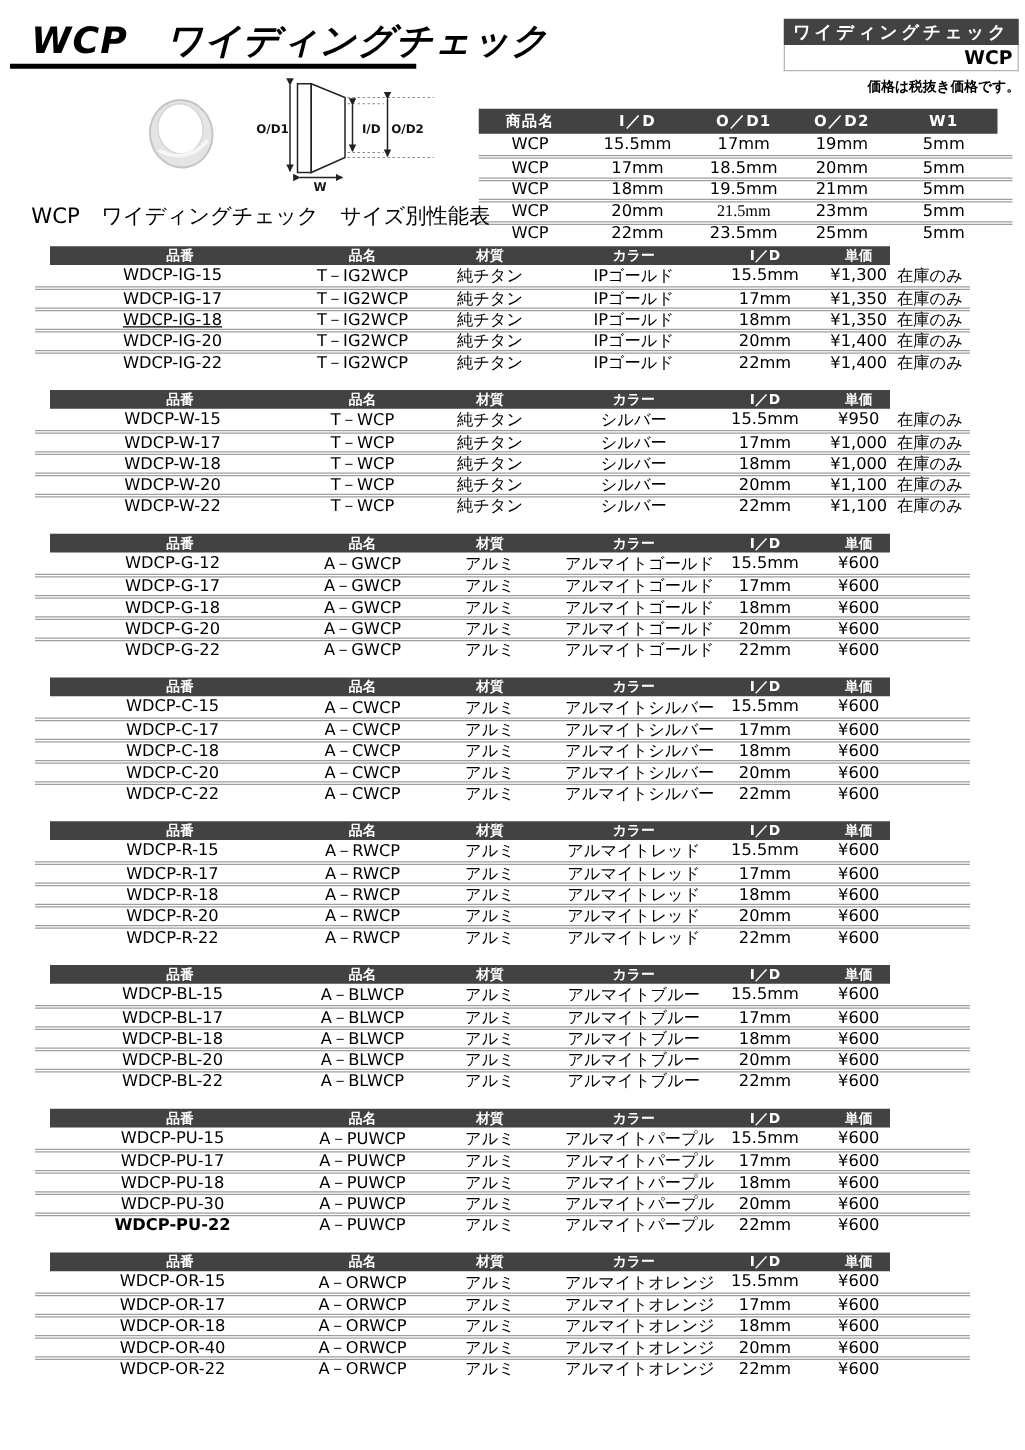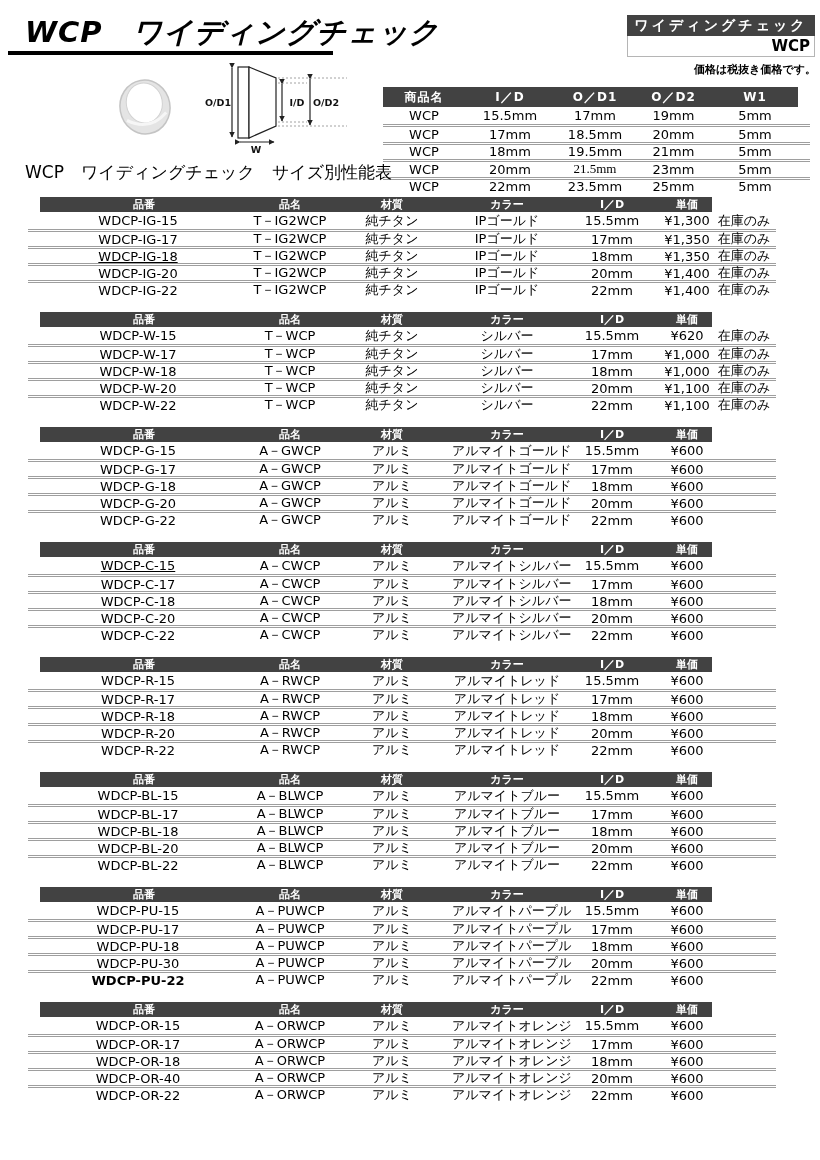--- a/index.html
+++ b/index.html
@@ -208,21 +208,21 @@
         <span class="c" style="width: 110px;">カラー</span>
         <span class="c" style="width: 100px;">I／D</span>
         <span class="c" style="width: 50px;">単価</span>
       </div>
       <div class="row">
         <span class="c" style="width: 220px;">WDCP-W-15</span>
         <span class="c" style="width: 84px;">T－WCP</span>
         <span class="c" style="width: 120px;">純チタン</span>
         <span class="c" style="width: 110px;">シルバー</span>
         <span class="c" style="width: 100px;">15.5mm</span>
-        <span class="c" style="width: 50px;">¥620</span>
+        <span class="c" style="width: 50px;">¥950</span>
         <span class="c" style="width: 64px;">在庫のみ</span>
       </div>
       <div class="row">
         <span class="c" style="width: 220px;">WDCP-W-17</span>
         <span class="c" style="width: 84px;">T－WCP</span>
         <span class="c" style="width: 120px;">純チタン</span>
         <span class="c" style="width: 110px;">シルバー</span>
         <span class="c" style="width: 100px;">17mm</span>
         <span class="c" style="width: 50px;">¥1,000</span>
         <span class="c" style="width: 64px;">在庫のみ</span>
@@ -258,21 +258,21 @@
     <div class="ptable">
       <div class="hd">
         <span class="c" style="width: 208px;">品番</span>
         <span class="c" style="width: 84px;">品名</span>
         <span class="c" style="width: 120px;">材質</span>
         <span class="c" style="width: 110px;">カラー</span>
         <span class="c" style="width: 100px;">I／D</span>
         <span class="c" style="width: 50px;">単価</span>
       </div>
       <div class="row">
-        <span class="c" style="width: 220px;">WDCP-G-15</span>
+        <span class="c" style="width: 220px;">WDCP-G-12</span>
         <span class="c" style="width: 84px;">A－GWCP</span>
         <span class="c" style="width: 120px;">アルミ</span>
         <span class="c" style="width: 110px;">アルマイトゴールド</span>
         <span class="c" style="width: 100px;">15.5mm</span>
         <span class="c" style="width: 50px;">¥600</span>
         <span class="c" style="width: 64px;"></span>
       </div>
       <div class="row">
         <span class="c" style="width: 220px;">WDCP-G-17</span>
         <span class="c" style="width: 84px;">A－GWCP</span>
@@ -313,21 +313,21 @@
     <div class="ptable">
       <div class="hd">
         <span class="c" style="width: 208px;">品番</span>
         <span class="c" style="width: 84px;">品名</span>
         <span class="c" style="width: 120px;">材質</span>
         <span class="c" style="width: 110px;">カラー</span>
         <span class="c" style="width: 100px;">I／D</span>
         <span class="c" style="width: 50px;">単価</span>
       </div>
       <div class="row">
-        <span class="c" style="width: 220px; text-decoration: underline;">WDCP-C-15</span>
+        <span class="c" style="width: 220px;">WDCP-C-15</span>
         <span class="c" style="width: 84px;">A－CWCP</span>
         <span class="c" style="width: 120px;">アルミ</span>
         <span class="c" style="width: 110px;">アルマイトシルバー</span>
         <span class="c" style="width: 100px;">15.5mm</span>
         <span class="c" style="width: 50px;">¥600</span>
         <span class="c" style="width: 64px;"></span>
       </div>
       <div class="row">
         <span class="c" style="width: 220px;">WDCP-C-17</span>
         <span class="c" style="width: 84px;">A－CWCP</span>

